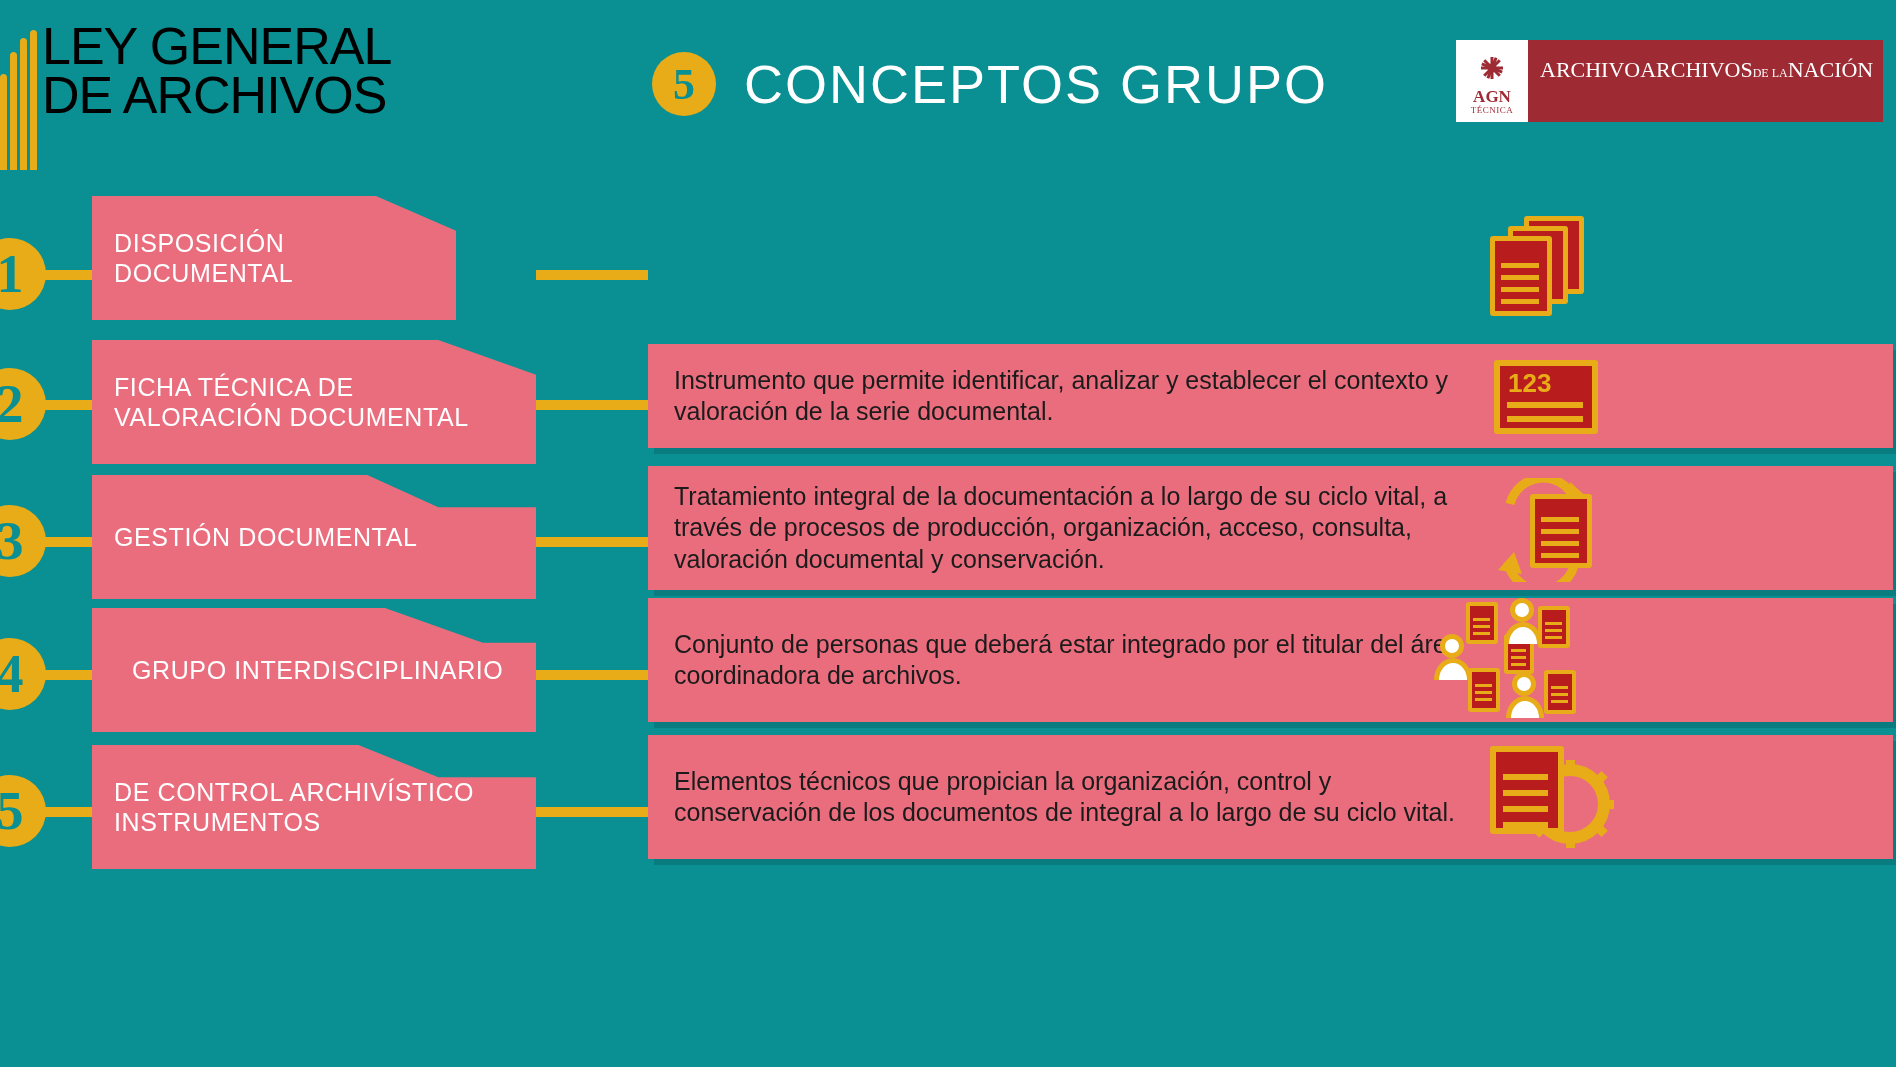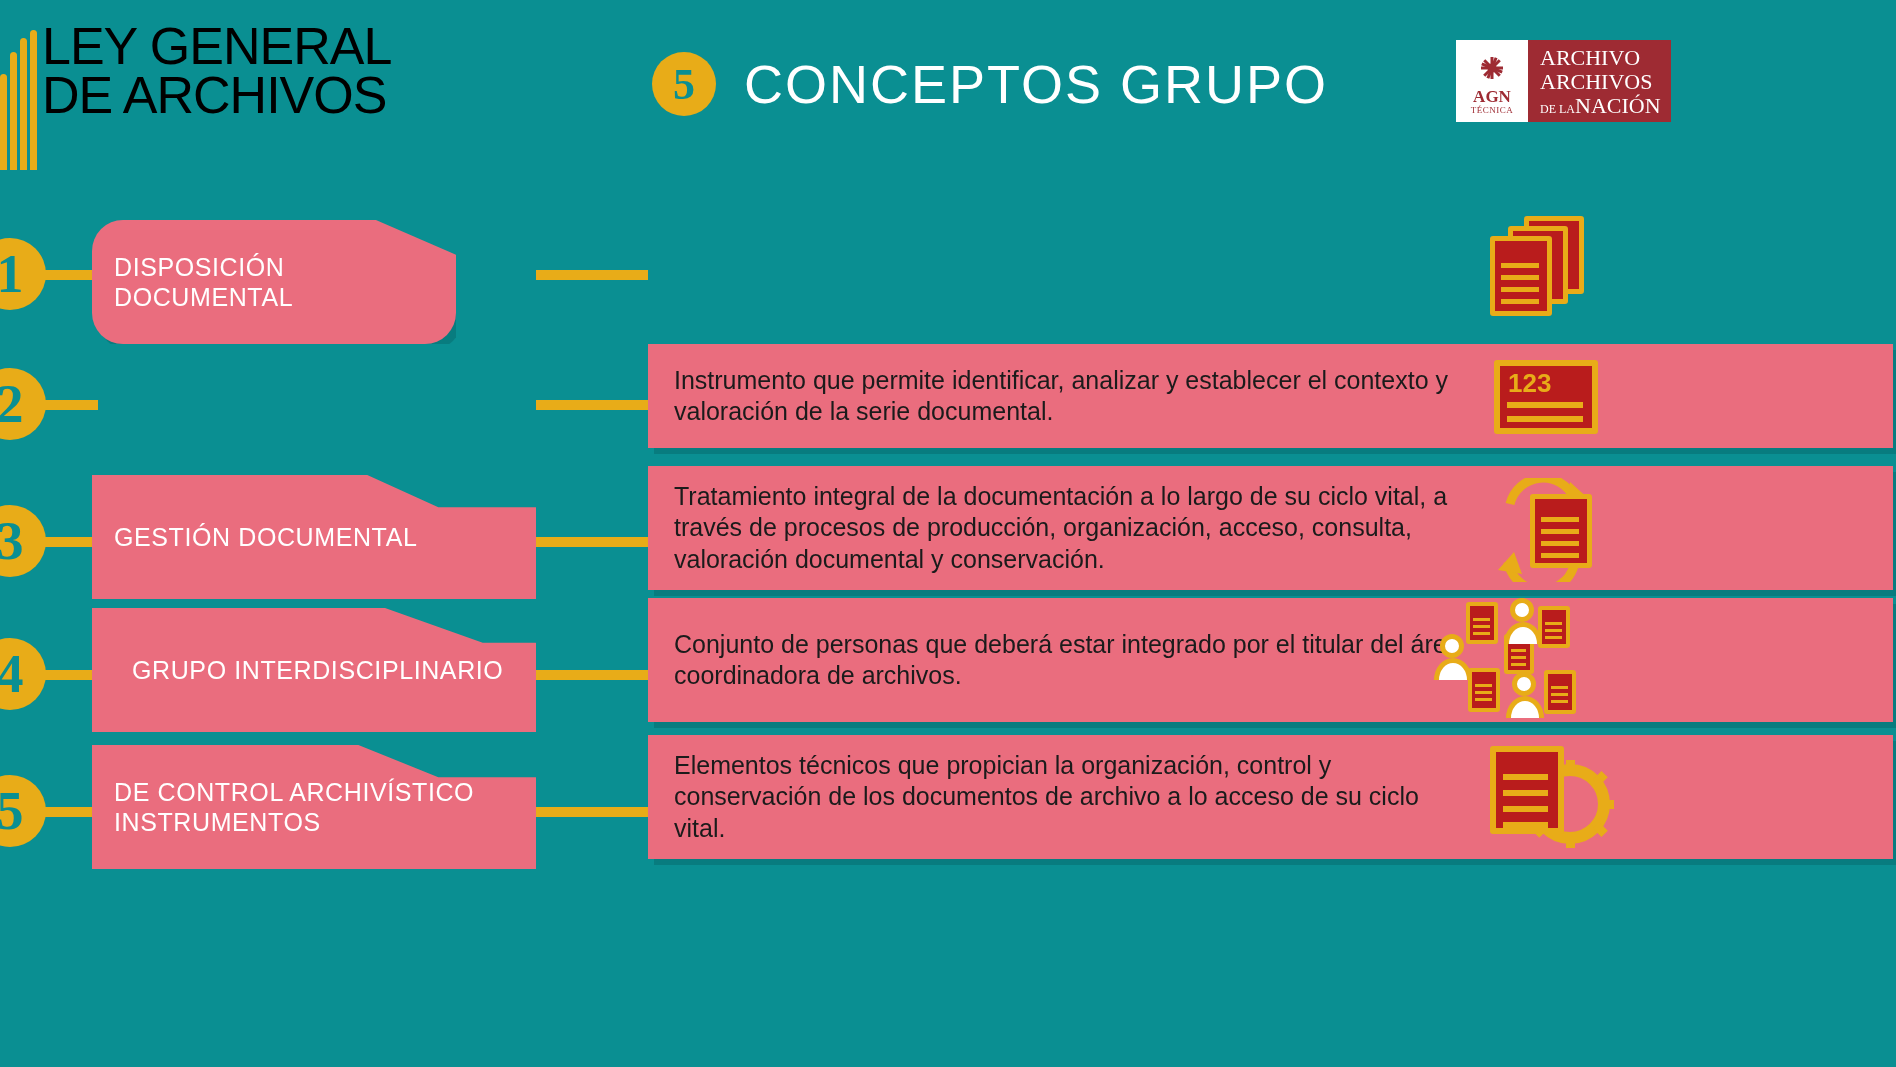--- a/index.html
+++ b/index.html
@@ -69,23 +69,23 @@
   .logo-star .dot {
     position: absolute; left: 50%; top: 50%; width: 9px; height: 9px;
     background: #9e2b33; border-radius: 50%;
     transform: translate(-50%,-50%); height: 9px;
   }
   .logo-agn { color: #9e2b33; font-weight: 700; font-size: 17px; line-height: 1;
     font-family: "Liberation Serif", serif; }
   .logo-mex { color: #9e2b33; font-size: 9px; letter-spacing: .5px;
     font-family: "Liberation Serif", serif; }
   .logo-words {
-    color: #ffffff; padding: 6px 10px 6px 12px;
+    color: #ffffff; padding: 18px 10px 6px 12px;
     font-family: "Liberation Serif", serif;
-    display: flex; flex-direction: column; justify-content: flex-start;
+    display: flex; flex-direction: row; justify-content: flex-start;
     font-size: 22px; line-height: 1.08; white-space: nowrap;
   }
   .logo-words .sm { font-size: 12px; }
 
   .bullet {
     position: absolute;
     width: 72px; height: 72px; border-radius: 50%;
     background: #e8ac18; color: #0a8f92;
     display: flex; align-items: center; justify-content: center;
     font-size: 54px; font-weight: 700;
@@ -172,40 +172,47 @@
     </div>
     <div class="logo-words">
       <div>ARCHIVO</div>
       <div>ARCHIVOS</div>
       <div><span class="sm">DE LA</span><span>NACIÓN</span></div>
     </div>
   </div>
 
   <div class="bullet" style="left:-26px; top:238px;">1</div>
   <div class="connector" style="left:40px; top:270px; width:58px;"></div>
-  <div class="label-card" style="left:92px; top:220px; width:364px; height:124px;
-              clip-path: polygon(0 0, 78% 0, 100% 28%, 100% 100%, 0 100%); border-radius: 31px;">
+  <div class="label-card" style="left:92px; top:196px; width:364px; height:124px;
+              clip-path: polygon(0 0, 78% 0, 100% 28%, 100% 100%, 0 100%);">
     <div>
       <div>DISPOSICIÓN DOCUMENTAL</div>
     </div>
   </div>
   <div class="connector" style="left:536px; top:270px; width:112px;"></div>
   <div class="icon-slot" style="left:1486px; top:214px; width:120px; height:100px;">
     <div class="doc" style="position:absolute;left:38px;top:2px;width:60px;height:78px;"></div>
     <div class="doc" style="position:absolute;left:22px;top:12px;width:60px;height:78px;"></div>
     <div class="doc" style="position:absolute;left:4px;top:22px;width:62px;height:80px;">
       <div class="ln" style="top:22px;"></div>
       <div class="ln" style="top:34px;"></div>
       <div class="ln" style="top:46px;"></div>
       <div class="ln" style="top:58px;"></div>
     </div>
   </div>
 
   <div class="bullet" style="left:-26px; top:368px;">2</div>
   <div class="connector" style="left:40px; top:400px; width:58px;"></div>
+  <div class="label-card" style="left:92px; top:340px; width:444px; height:124px;
+              clip-path: polygon(0 0, 78% 0, 100% 28%, 100% 100%, 0 100%);">
+    <div>
+      <div>FICHA TÉCNICA DE</div>
+      <div>VALORACIÓN DOCUMENTAL</div>
+    </div>
+  </div>
   <div class="connector" style="left:536px; top:400px; width:112px;"></div>
   <div class="desc-card" style="left:648px; top:344px; width:1245px; height:104px;">
     <div class="txt">Instrumento que permite identificar, analizar y establecer el contexto y valoración de la serie documental.</div>
   </div>
   <div class="icon-slot" style="left:1490px; top:356px; width:120px; height:84px;">
     <div class="doc" style="position:absolute;left:4px;top:4px;width:104px;height:74px;border-width:6px;">
       <div style="position:absolute;left:8px;top:2px;font-size:26px;font-weight:700;color:#e8ac18;font-family:'Liberation Sans',sans-serif;">123</div>
       <div class="ln" style="top:36px;left:8%;right:10%;height:6px;"></div>
       <div class="ln" style="top:50px;left:8%;right:10%;height:6px;"></div>
     </div>
@@ -288,21 +295,21 @@
   <div class="connector" style="left:40px; top:807px; width:58px;"></div>
   <div class="label-card" style="left:92px; top:745px; width:444px; height:124px;
               clip-path: polygon(0 0, 60% 0, 78% 26%, 100% 26%, 100% 100%, 0 100%);">
     <div>
       <div>DE CONTROL ARCHIVÍSTICO</div>
       <div>INSTRUMENTOS</div>
     </div>
   </div>
   <div class="connector" style="left:536px; top:807px; width:112px;"></div>
   <div class="desc-card" style="left:648px; top:735px; width:1245px; height:124px;">
-    <div class="txt">Elementos técnicos que propician la organización, control y conservación de los documentos de archivo a lo acceso de su ciclo vital.</div>
+    <div class="txt">Elementos técnicos que propician la organización, control y conservación de los documentos de integral a lo largo de su ciclo vital.</div>
   </div>
   <div class="icon-slot" style="left:1488px; top:742px; width:130px; height:110px;">
     <svg width="130" height="110" viewBox="0 0 130 110" style="position:absolute;left:0;top:0;">
       <g fill="#e8ac18">
         <circle cx="82" cy="62" r="34" fill="none" stroke="#e8ac18" stroke-width="12"></circle>
         <g>
           <rect x="78" y="18" width="9" height="12"></rect>
           <rect x="78" y="94" width="9" height="12"></rect>
           <rect x="38" y="58" width="12" height="9"></rect>
           <rect x="114" y="58" width="12" height="9"></rect>

